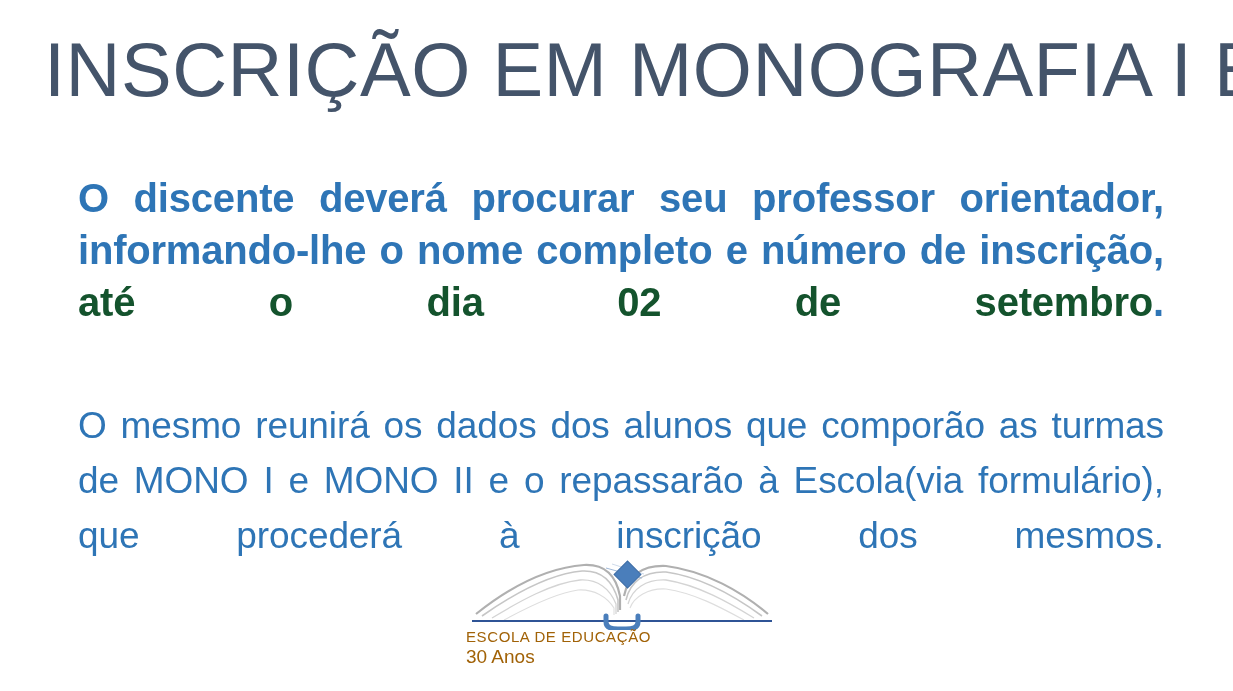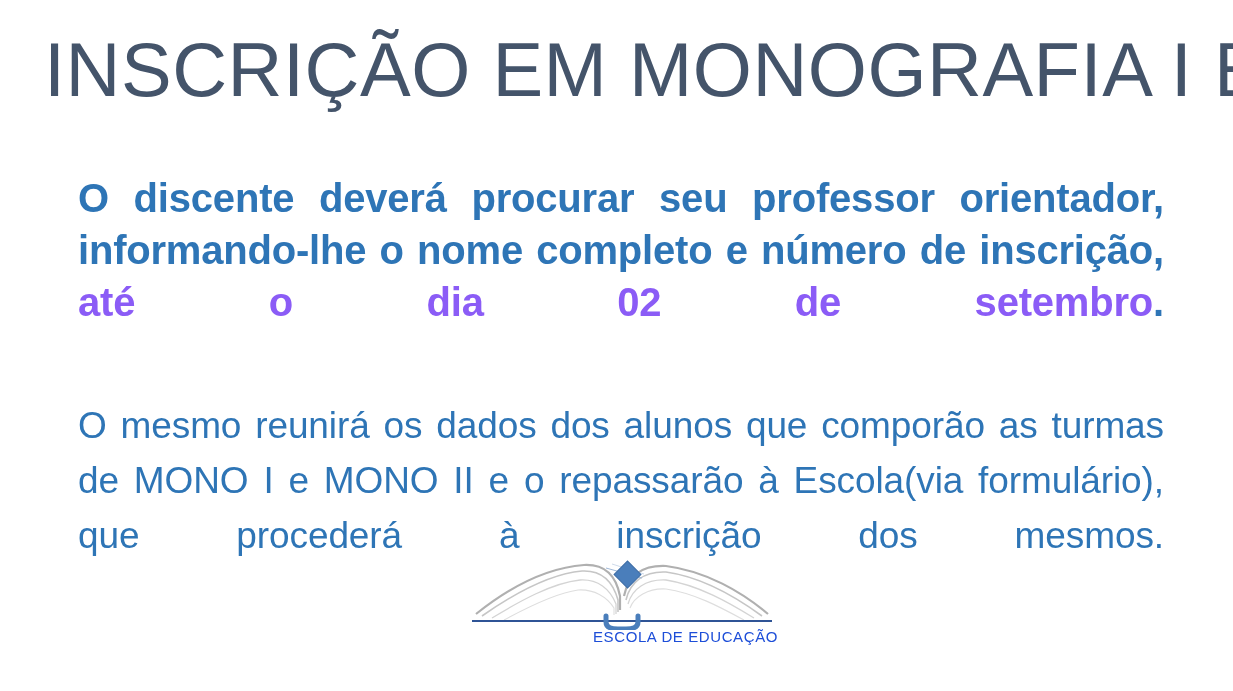--- a/index.html
+++ b/index.html
@@ -63,21 +63,21 @@
     line-height: 55px;
     letter-spacing: -0.1px;
   }
   
   .para::after {
     content: "";
     display: inline-block;
     width: 100%;
   }
   .highlight-red {
-    color: #8b5cf6;
+    color: #14532d;
   }
 
   
   .logo {
     position: absolute;
     left: 466px;
     top: 552px;
     width: 312px;
     height: 118px;
   }
@@ -86,22 +86,22 @@
     left: 0;
     top: 0;
     width: 312px;
     height: 78px;
   }
   .logo-caption {
     position: absolute;
     left: 0;
     top: 76px;
     width: 312px;
-    text-align: right;
-    color: #1d4ed8;
+    text-align: left;
+    color: #a16207;
     font-family: "Liberation Sans", "DejaVu Sans", sans-serif;
   }
   .logo-line-1 {
     font-size: 15px;
     line-height: 18px;
     letter-spacing: 0.6px;
     font-weight: 400;
   }
   .logo-line-2 {
     font-size: 19px;
@@ -143,17 +143,18 @@
 
       <rect x="152" y="13" width="19" height="19" transform="rotate(45 161.5 22.5)" fill="#4A7EBB" stroke="#3B6BA5" stroke-width="1"></rect>
 
       <line x1="6" y1="69" x2="306" y2="69" stroke="#2F5496" stroke-width="2.2"></line>
 
       <path d="M140 64 L 140 70 C 140 76, 146 77, 152 77 L 160 77 C 166 77, 172 76, 172 70 L 172 64" fill="none" stroke="#4A7EBB" stroke-width="5" stroke-linecap="round"></path>
     </svg>
 
     <div class="logo-caption">
       <div class="logo-line-1">ESCOLA DE EDUCAÇÃO</div>
+      <div class="logo-line-2">30 Anos</div>
     </div>
 
   </div>
 
 </div>
 
 </body></html>

